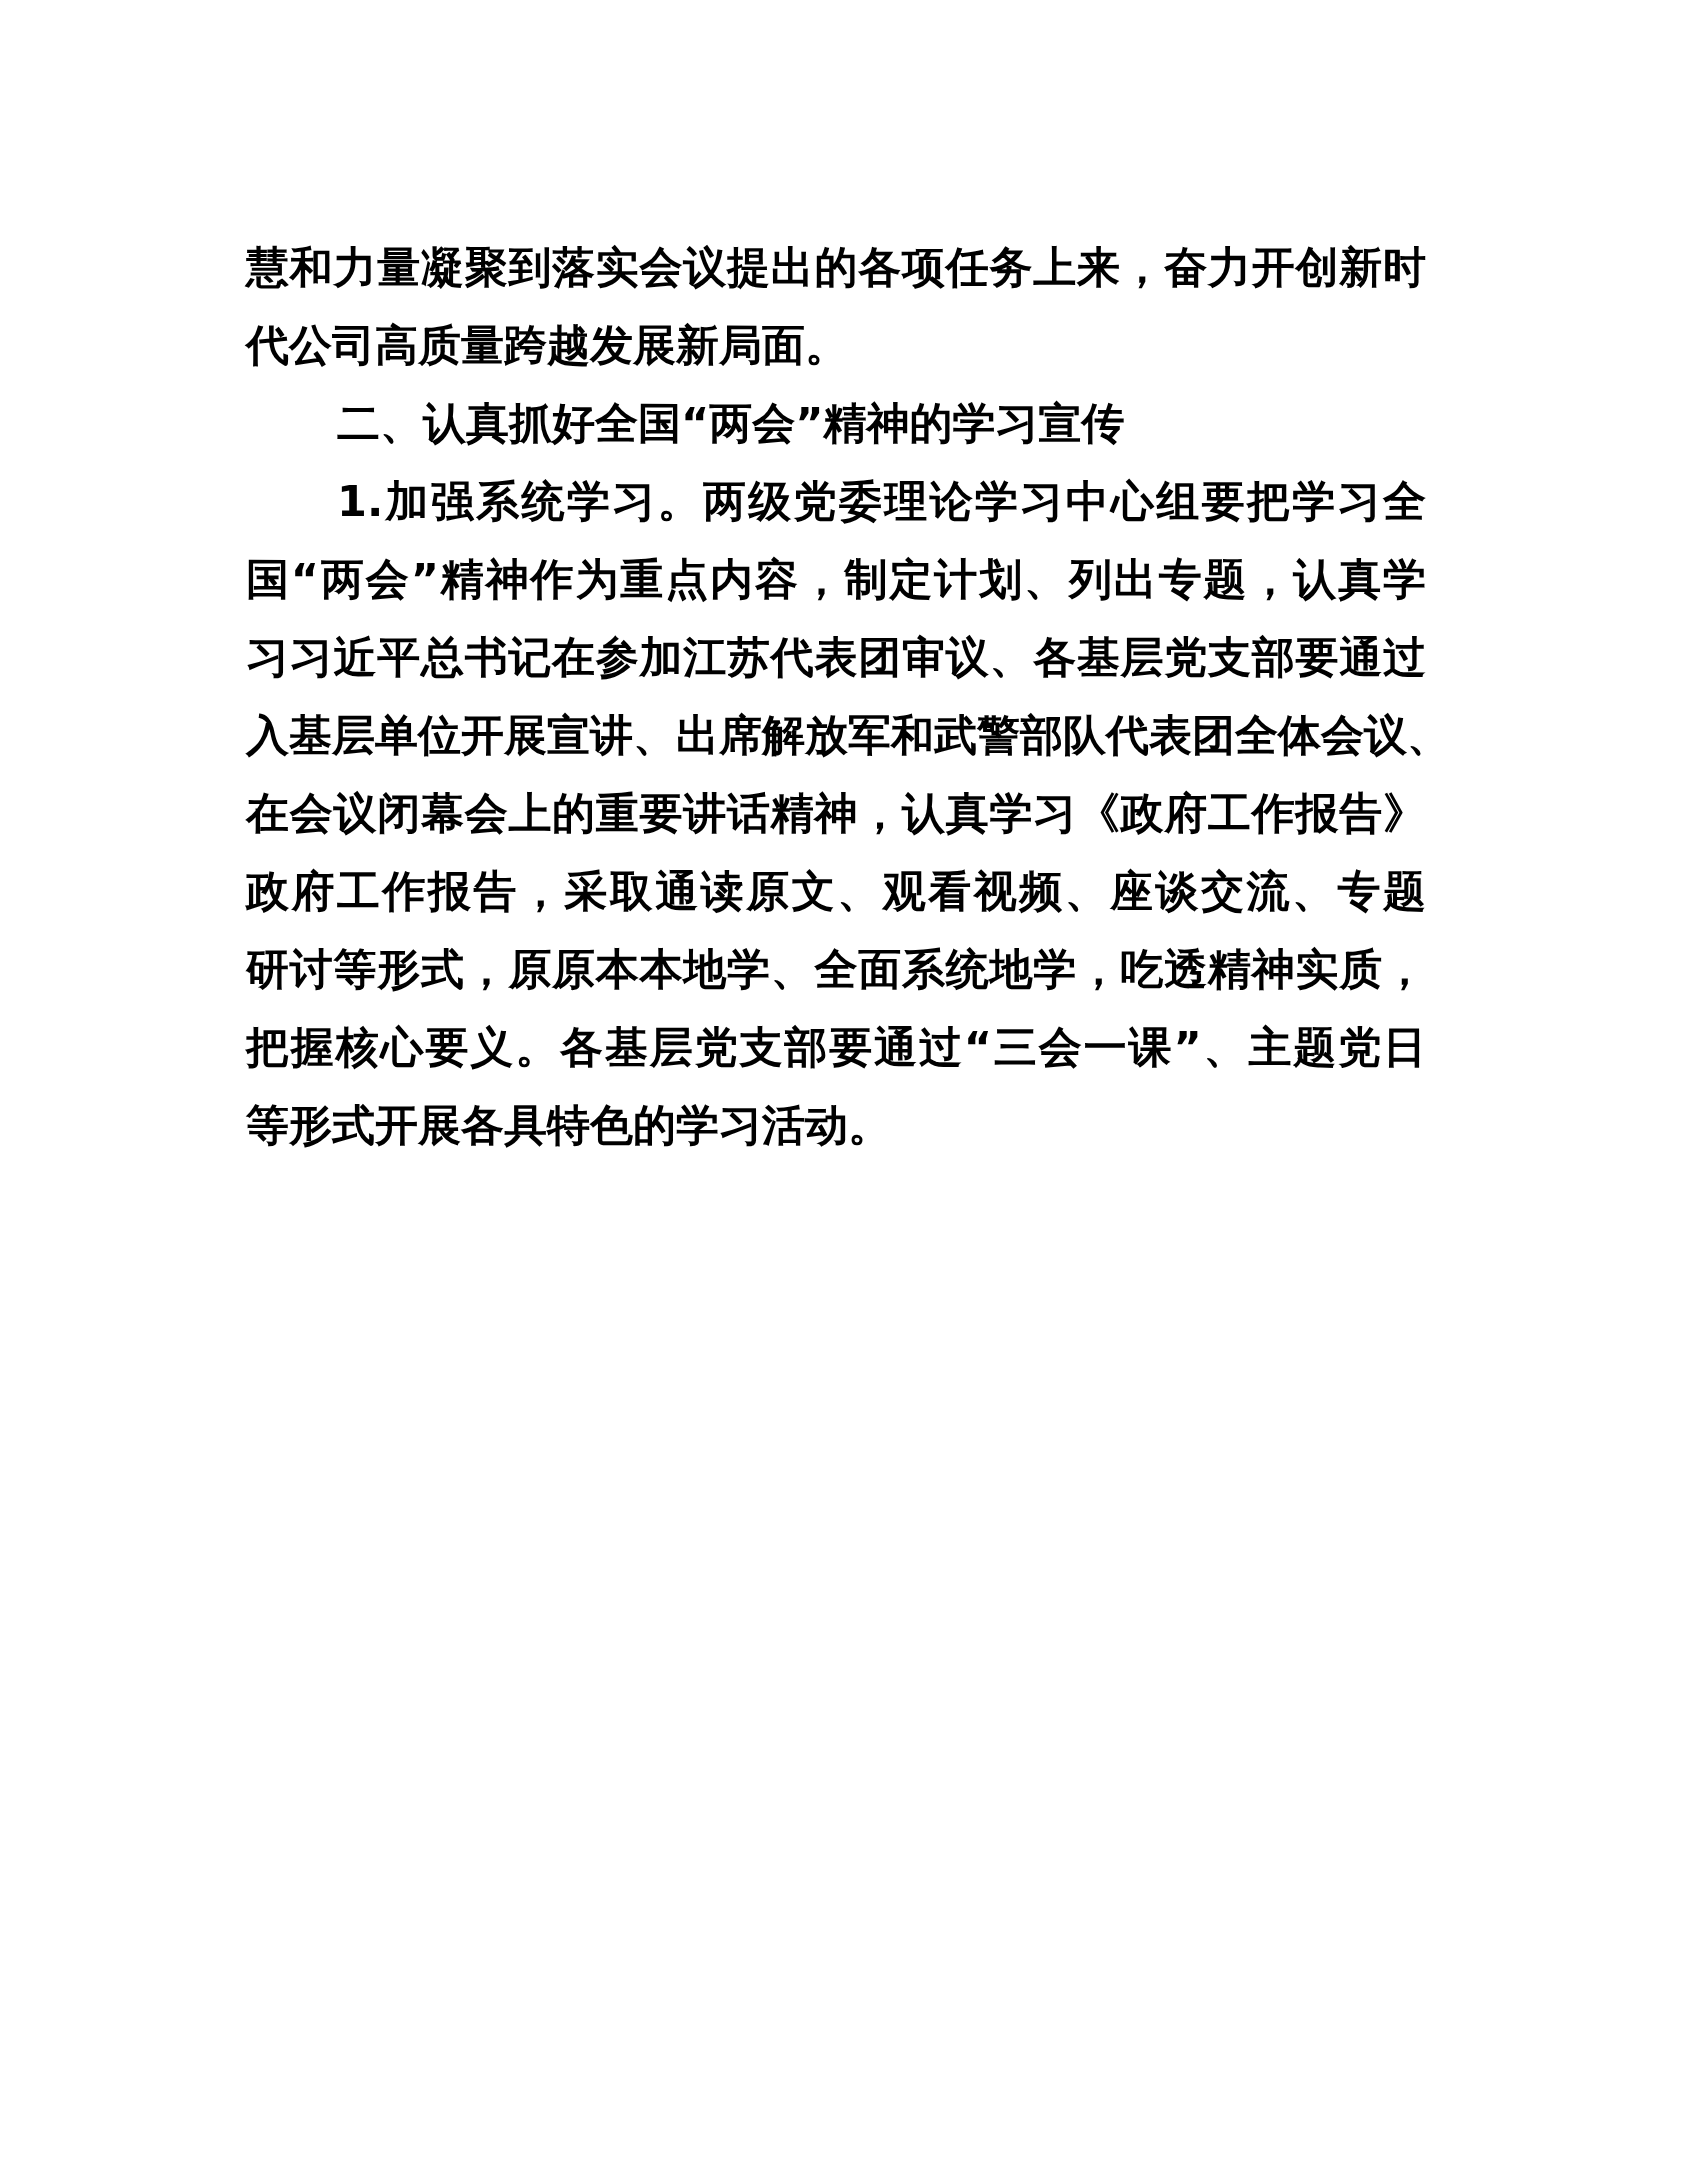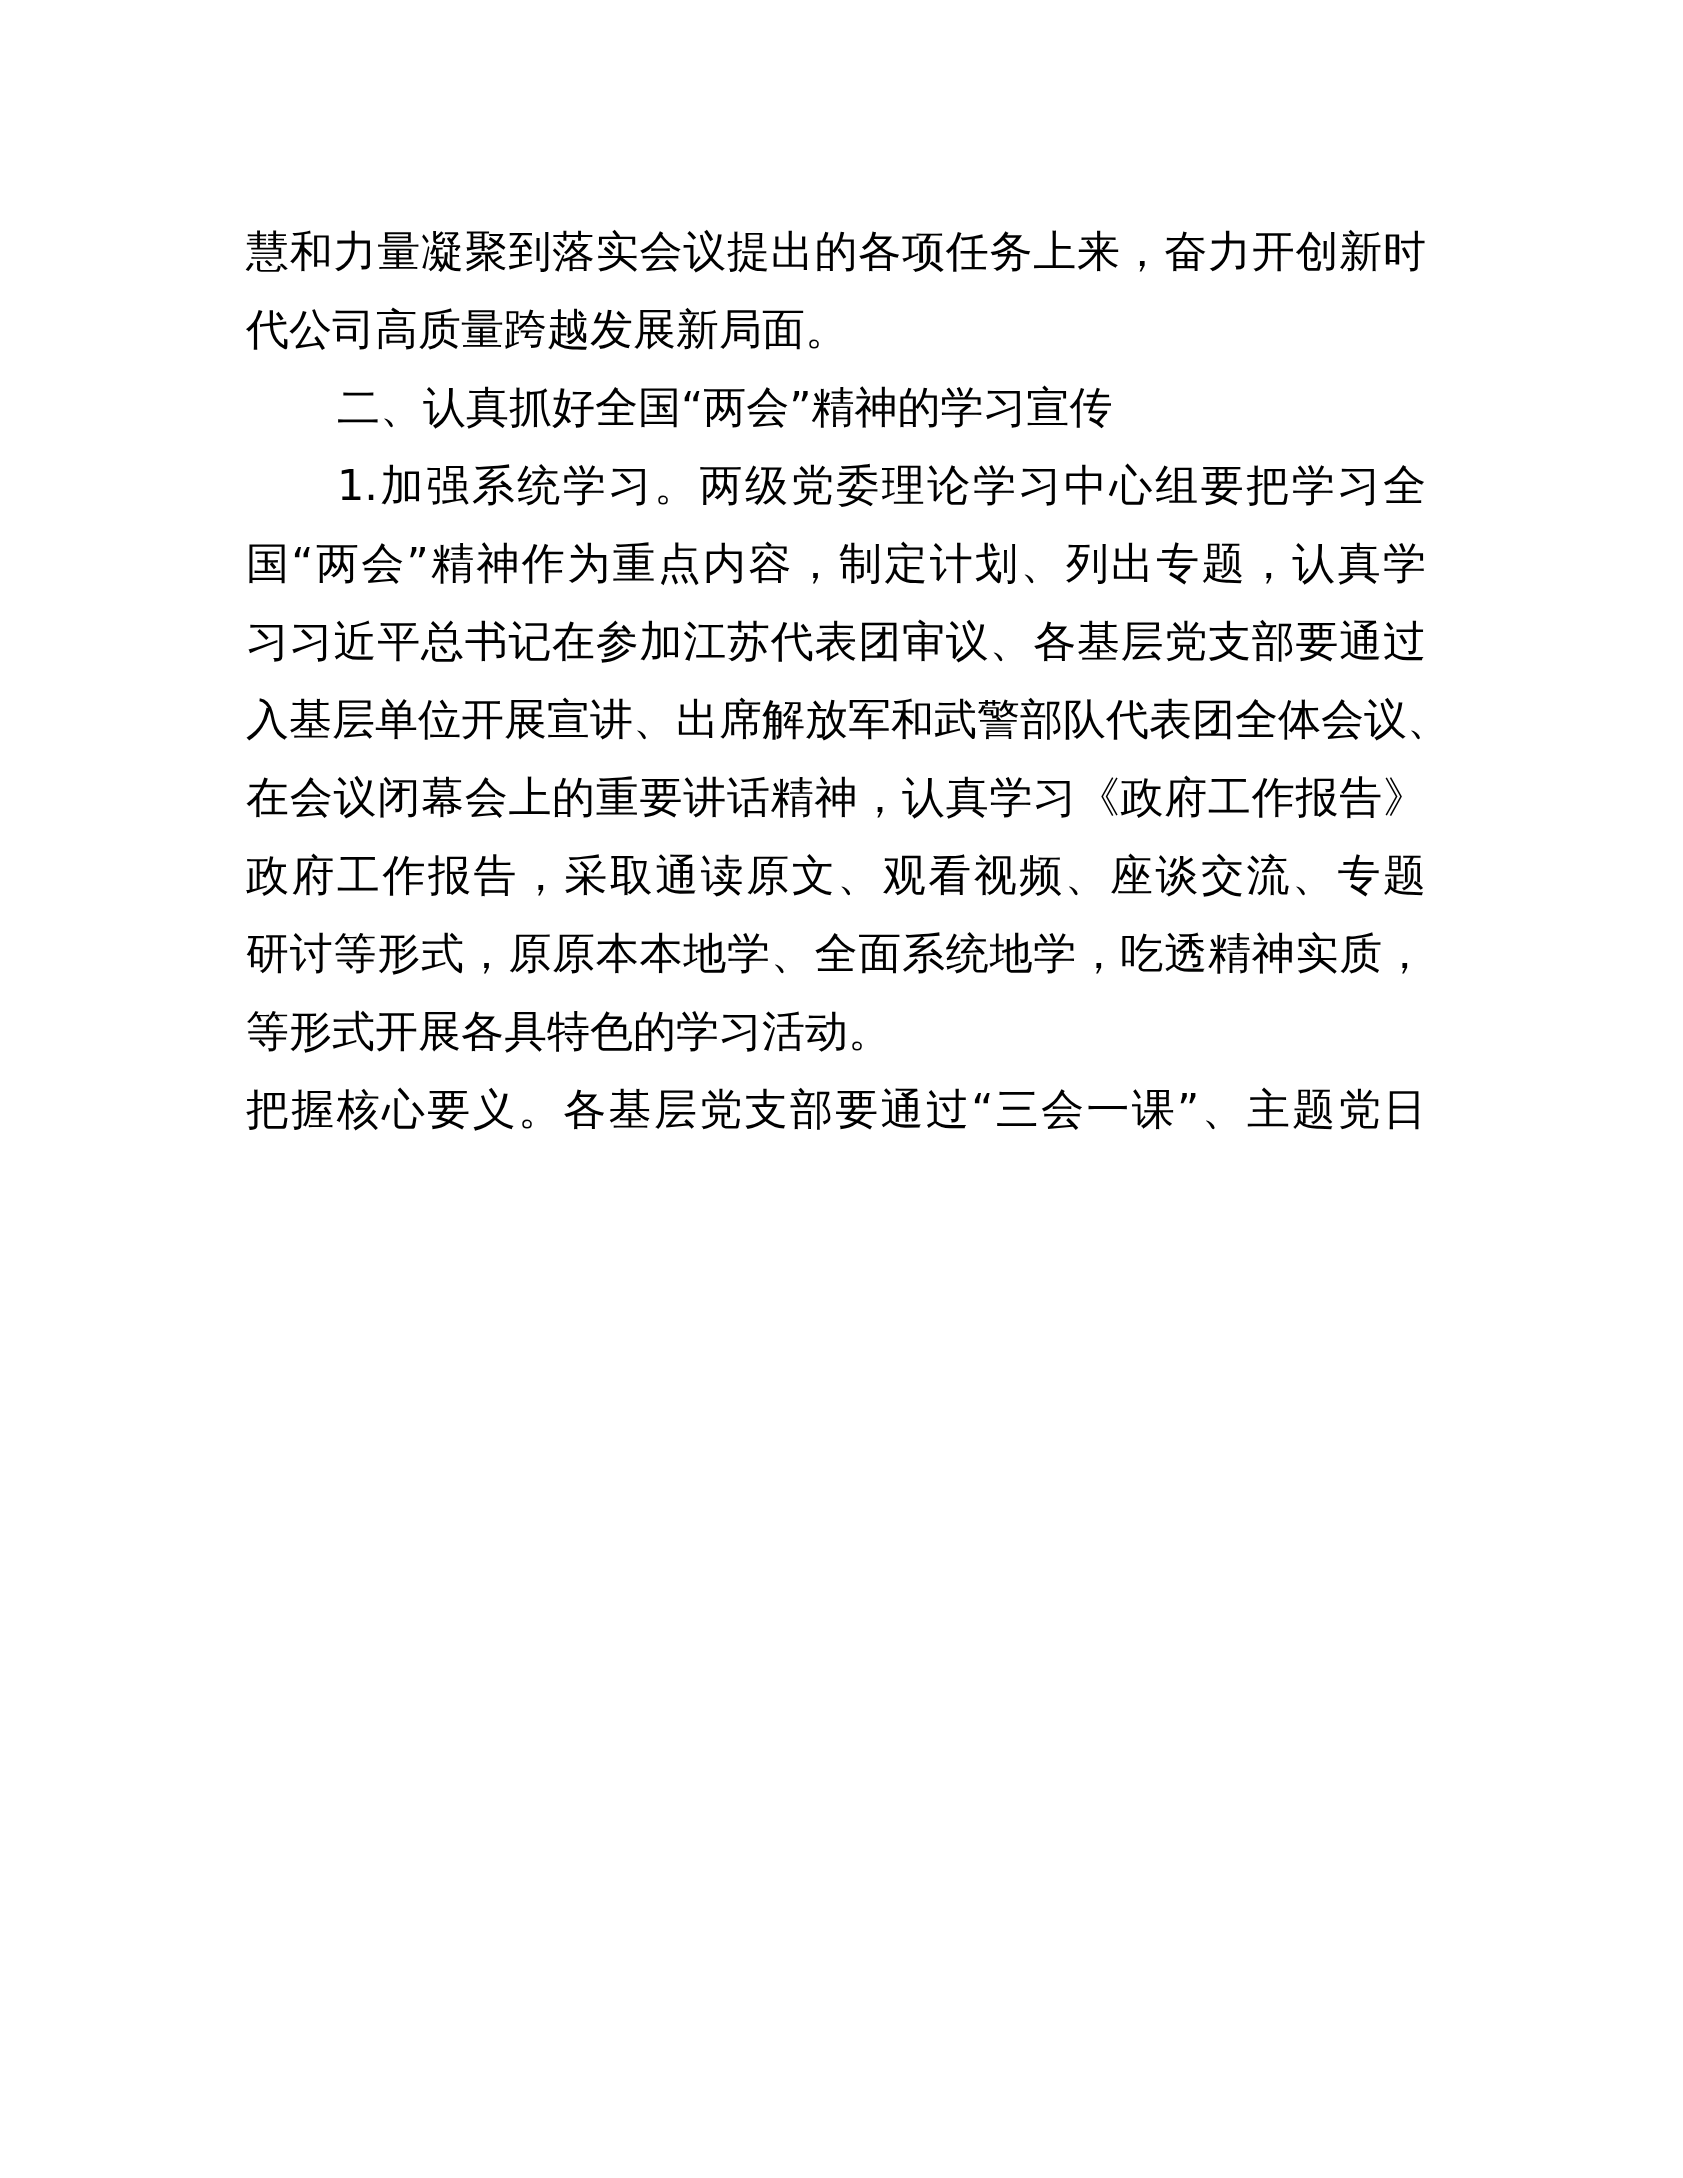--- a/index.html
+++ b/index.html
@@ -11,22 +11,23 @@
       width: 1683px;
       height: 2178px;
       position: relative;
       overflow: hidden;
       font-family: "DejaVu Sans", "Liberation Sans", sans-serif;
       color: #000000;
     }
     .page {
       position: absolute;
       left: 246px;
-      top: 212px;
+      top: 228px;
       width: 1180px;
+      font-weight: bold;
     }
     .line {
       height: 78px;
       line-height: 78px;
       font-size: 43px;
       white-space: nowrap;
       letter-spacing: 0px;
     }
     .line.justify {
       text-align: justify;
@@ -51,20 +52,20 @@
   </div>
 
   <div>
     <div class="line justify indent">1.加强系统学习。两级党委理论学习中心组要把学习全</div>
     <div class="line justify">国“两会”精神作为重点内容，制定计划、列出专题，认真学</div>
     <div class="line justify">习习近平总书记在参加江苏代表团审议、各基层党支部要通过</div>
     <div class="line justify">入基层单位开展宣讲、出席解放军和武警部队代表团全体会议、</div>
     <div class="line justify">在会议闭幕会上的重要讲话精神，认真学习《政府工作报告》</div>
     <div class="line justify">政府工作报告，采取通读原文、观看视频、座谈交流、专题</div>
     <div class="line justify">研讨等形式，原原本本地学、全面系统地学，吃透精神实质，</div>
+    <div class="line justify">把握核心要义。各基层党支部要通过“三会一课”、主题党日</div>
     <div class="line">等形式开展各具特色的学习活动。</div>
-    <div class="line justify">把握核心要义。各基层党支部要通过“三会一课”、主题党日</div>
   </div>
 
 
 
 </div>
 
 
 </body></html>

